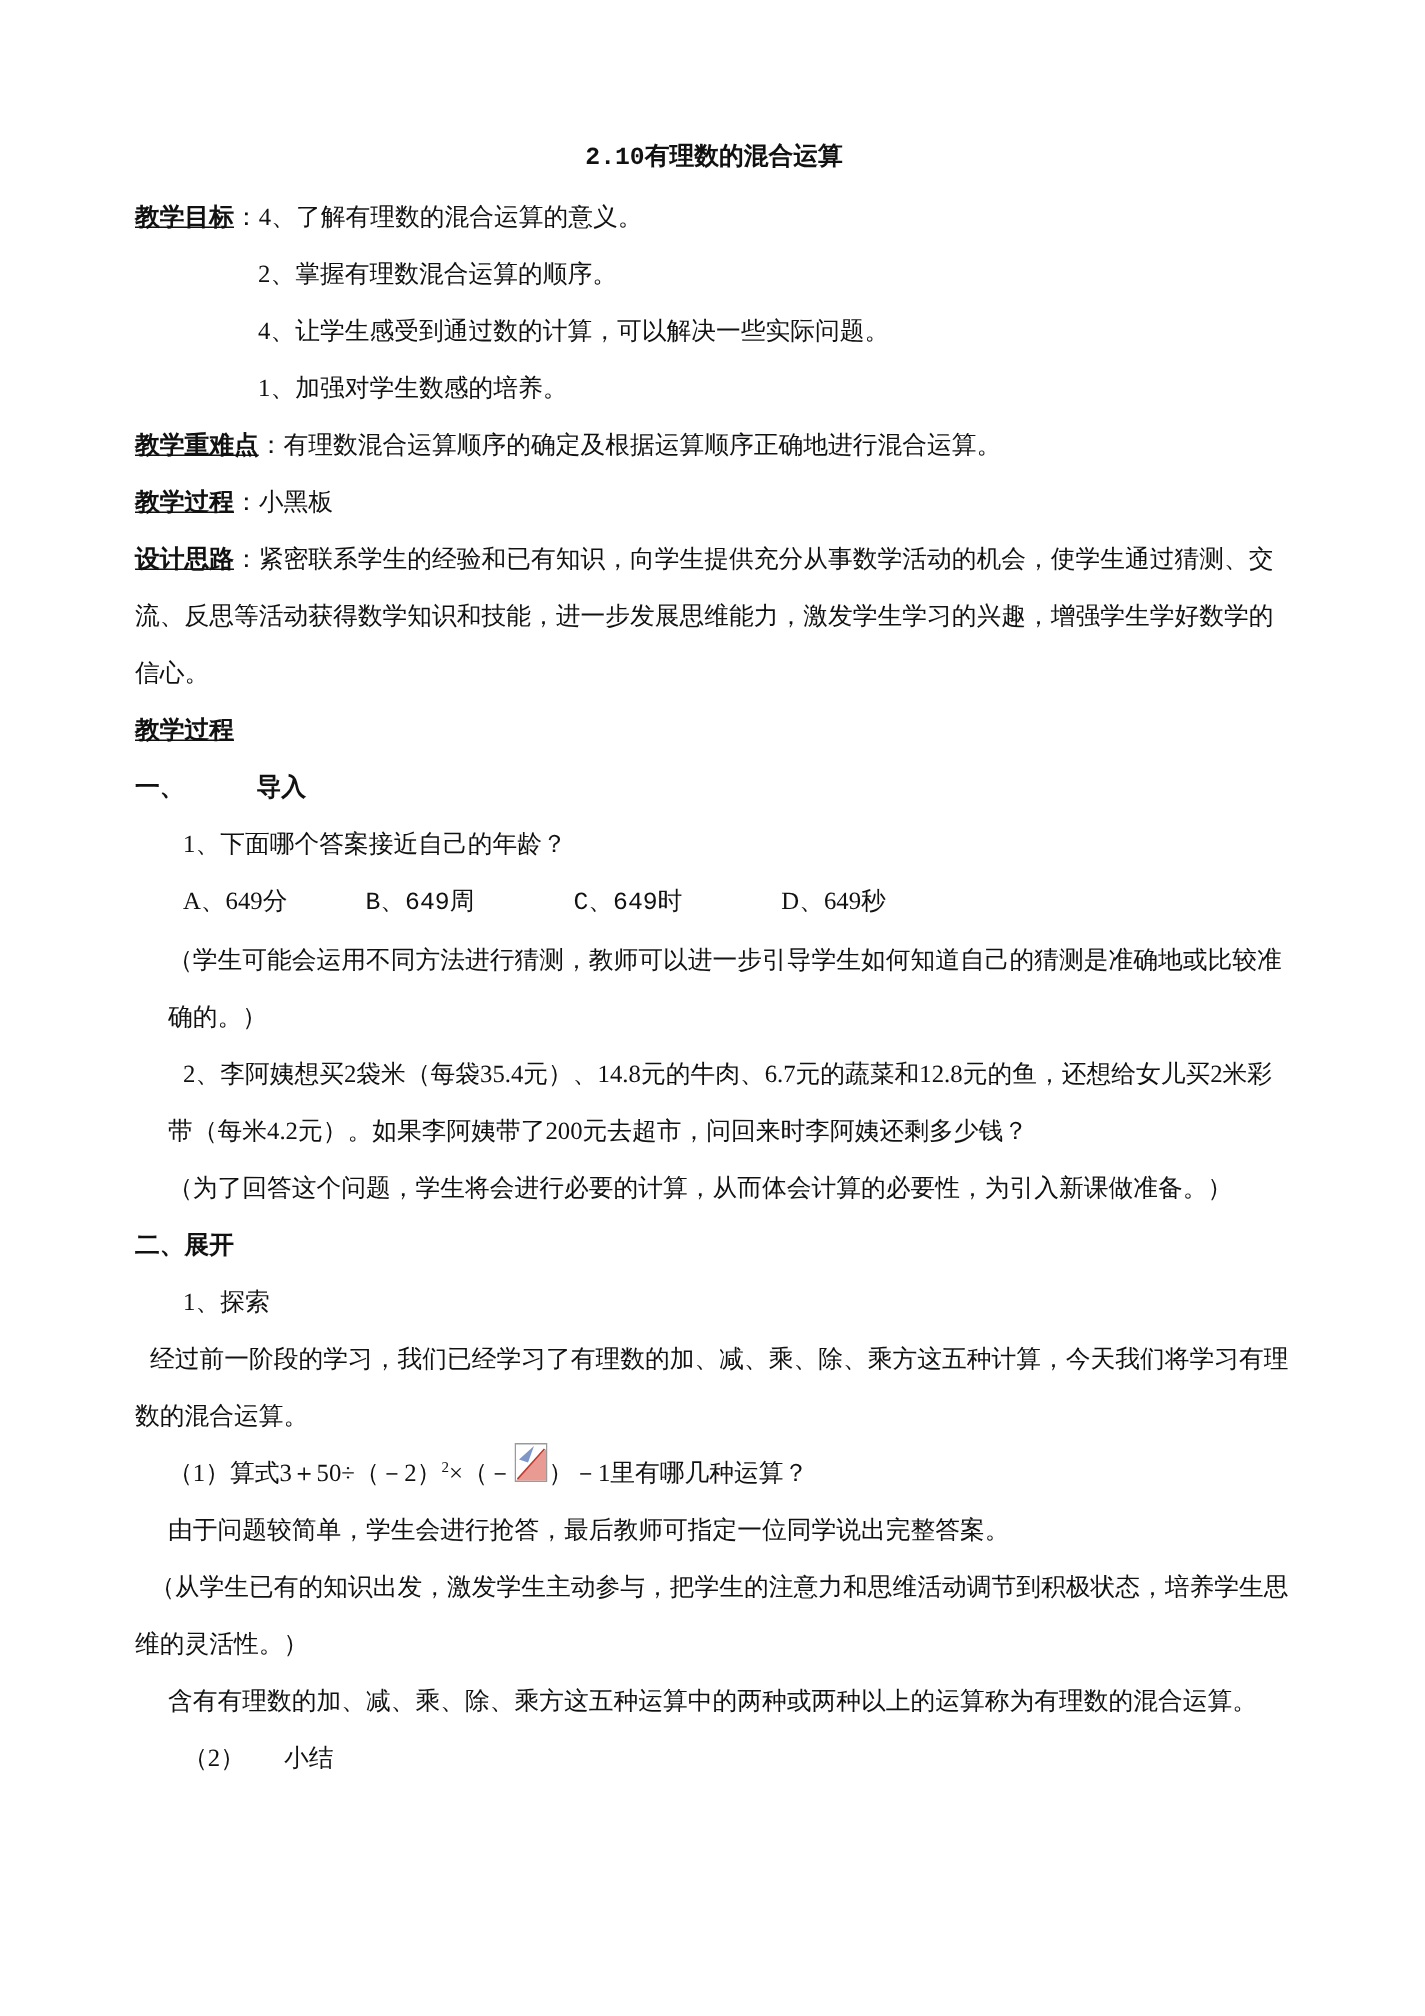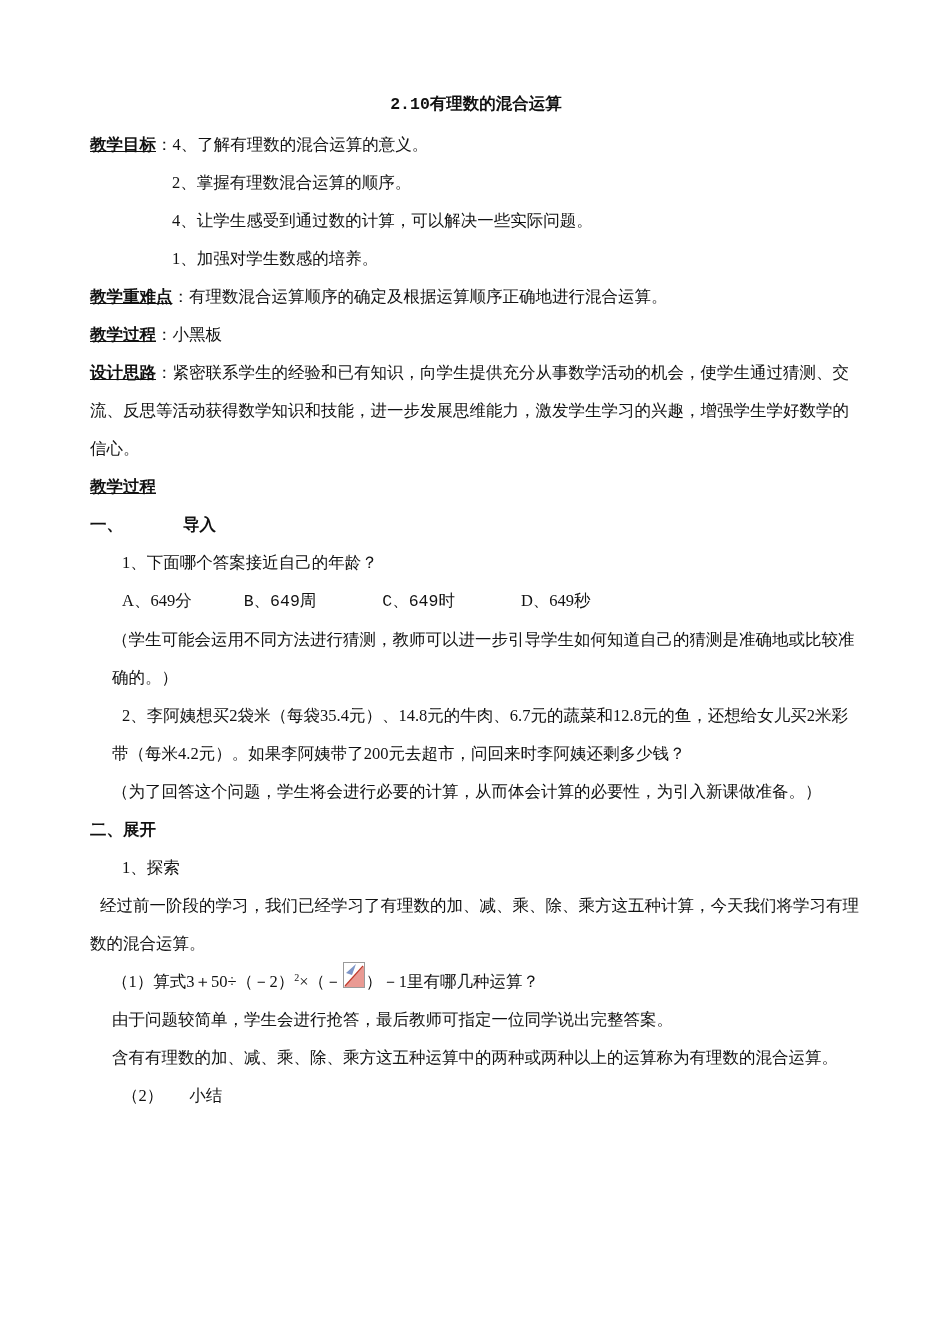--- a/index.html
+++ b/index.html
@@ -29,21 +29,21 @@
   .bold { font-weight: 700; }
   .para { margin: 0; }
   .ind-items { margin-left: 82px; }   
   .ind-a { margin-left: 32px; }       
   .ind-b { margin-left: 22px; }       
   .hang  { margin-left: 22px; text-indent: 10px; }
   .flow  { text-indent: 10px; }
   .opt { display: inline-block; }
   .opt-gap-a { margin-right: 52px; }
   .opt-gap-b { margin-right: 66px; font-family: Liberation Mono, monospace; }
-  .heading-gap { margin-left: 60px; }
+  .heading-gap { margin-left: 48px; }
   .sub2-gap { margin-left: 26px; }
   sup.exp {
     font-size: 10px;
     line-height: 0;
     vertical-align: 6px;
   }
   .frac-img {
     display: inline-block;
     width: 22px;
     height: 26px;
@@ -112,20 +112,21 @@
     <span>（1）算式3＋50÷（－2）</span><sup class="exp">2</sup><span>×（－</span><span class="frac-img"><svg width="22" height="26" viewBox="0 0 22 26" xmlns="http://www.w3.org/2000/svg">
           <rect x="0.5" y="0.5" width="21" height="25" fill="#ffffff" stroke="#9a9a9a"></rect>
           <polygon points="1,25 21,4 21,25" fill="#e99a93"></polygon>
           <polygon points="3,11 13,2 9,13" fill="#7e96c8"></polygon>
           <line x1="2" y1="24" x2="20" y2="4" stroke="#c0392b" stroke-width="1.2"></line>
         </svg></span><span>）－1里有哪几种运算？</span>
   </div>
 
   <div class="para ind-b">由于问题较简单，学生会进行抢答，最后教师可指定一位同学说出完整答案。</div>
 
+  <div class="para flow">（从学生已有的知识出发，激发学生主动参与，把学生的注意力和思维活动调节到积极状态，培养学生思维的灵活性。）</div>
 
   <div class="para ind-b">含有有理数的加、减、乘、除、乘方这五种运算中的两种或两种以上的运算称为有理数的混合运算。</div>
 
   <div class="para ind-a">
     <span>（2）</span><span class="sub2-gap">小结</span>
   </div>
 
 </div>
 
 </body></html>

